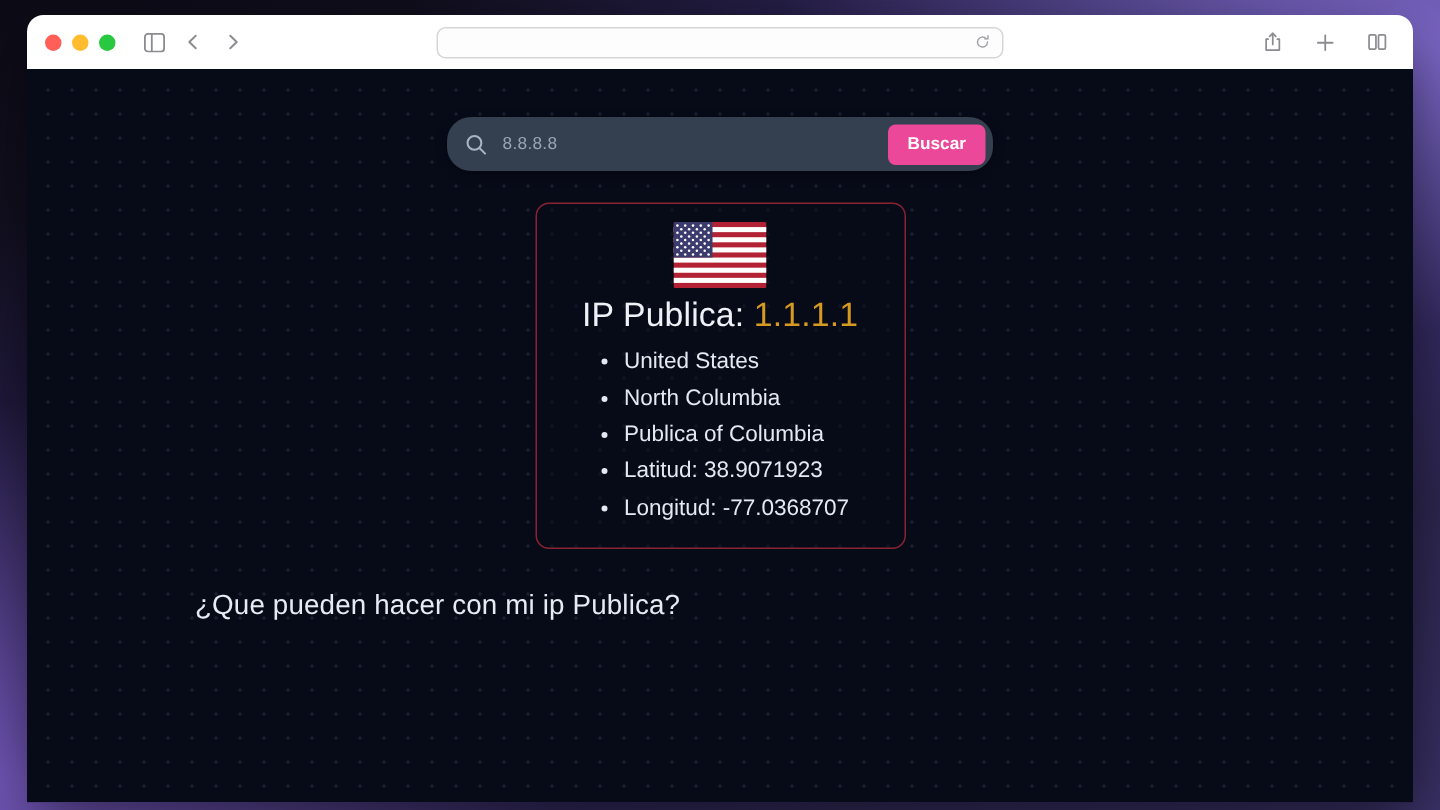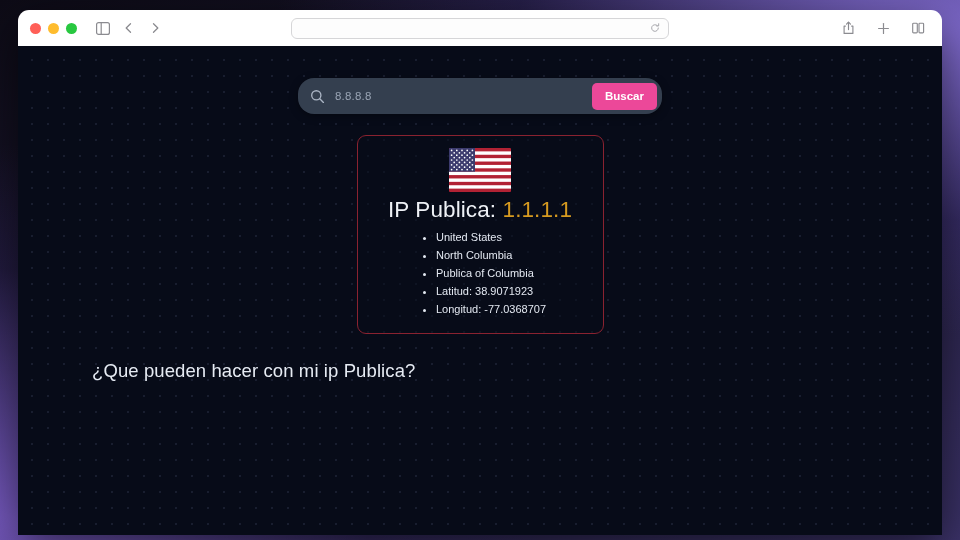--- a/index.html
+++ b/index.html
@@ -188,21 +188,21 @@
 
   .bullets {
     list-style: disc;
     margin: 5px 0 0 0;
     padding-left: 22px;
     text-align: left;
     display: inline-block;
   }
   .bullets li {
     color: #e3e8f1;
-    font-size: 11px;
+    font-size: 15px;
     line-height: 1.63;
   }
   .bullets li::marker { color: #e3e8f1; }
 
   .card-isp {
     margin-top: 22px;
     width: 314px;
     border: 1px solid #1f6f86;
     padding: 14px 16px 16px 16px;
   }
@@ -211,21 +211,21 @@
     color: #eef1f6;
     font-weight: normal;
     margin-bottom: 2px;
     letter-spacing: 0.1px;
   }
   .card-isp .bullets { padding-left: 20px; margin-top: 3px; }
   .card-isp .bullets li { font-size: 11.5px; line-height: 1.72; }
 
   .section-heading {
     align-self: flex-start;
-    margin-left: 74px;
+    margin-left: 112px;
     margin-top: 26px;
     font-size: 18.5px;
     color: #e6ebf3;
     font-weight: normal;
     letter-spacing: 0.1px;
   }
 </style>
 </head>
 <body>
 

